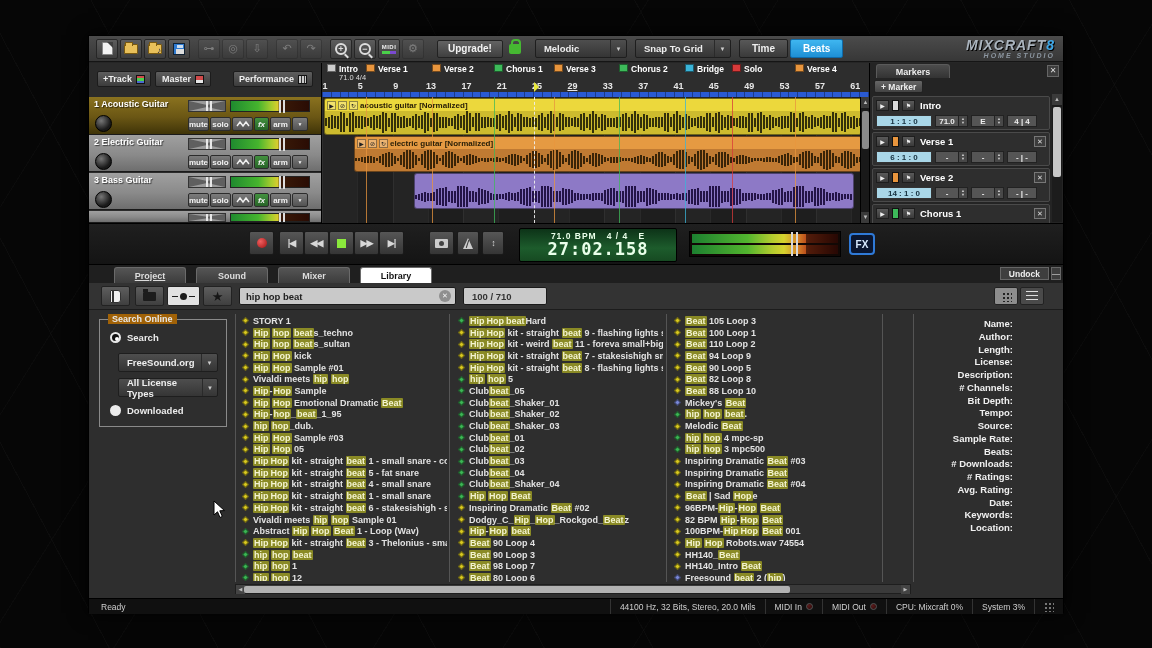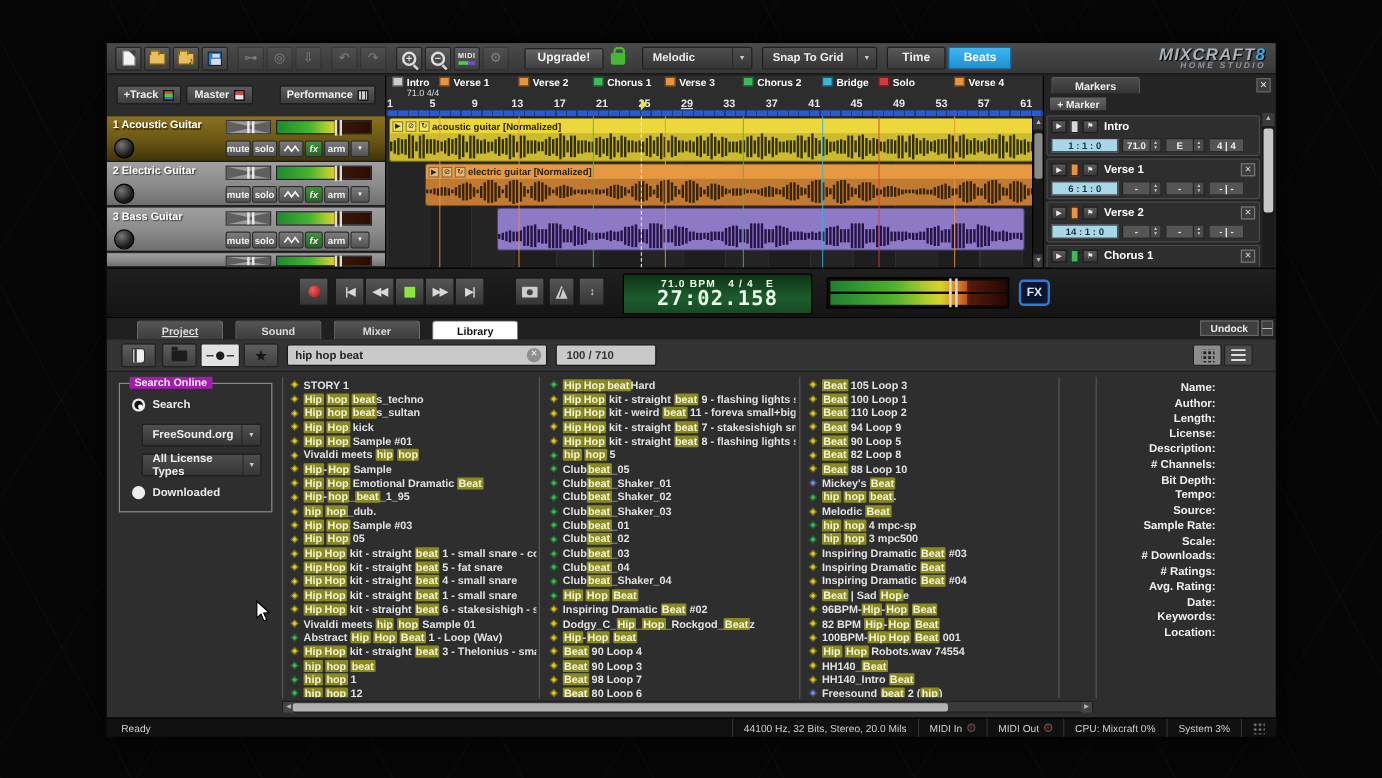--- a/index.html
+++ b/index.html
@@ -193,21 +193,21 @@
   .viewbtn{position:absolute;top:4px;width:24px;height:18px;border:1px solid #222;border-radius:2px;
     display:flex;align-items:center;justify-content:center;}
   .vb-grid{background:#8d8d8d;} .vb-list{background:#4a4a4a;}
   .ig-grid{width:11px;height:11px;
     background-image:radial-gradient(circle,#222 1.2px,transparent 1.3px);background-size:4px 4px;background-position:1px 1px;}
   .ig-list{width:12px;height:10px;
     background:repeating-linear-gradient(#ddd 0 1.5px,transparent 1.5px 4px);}
 
   .libbody{position:absolute;left:0;top:274px;width:974px;height:288px;background:#2e2e2e;}
   .sogroup{position:absolute;left:10px;top:9px;width:128px;height:108px;border:1px solid #8a8a8a;}
-  .sogroup .gt{position:absolute;left:8px;top:-6px;background:#a21caf;padding:0 4px;color:#e8e8e8;
+  .sogroup .gt{position:absolute;left:8px;top:-6px;background:#a16207;padding:0 4px;color:#e8e8e8;
     font-size:9px;font-weight:bold;}
   .radio{position:absolute;display:flex;align-items:center;gap:6px;color:#ececec;font-size:9.5px;font-weight:bold;}
   .rdot{width:11px;height:11px;border-radius:50%;background:#101010;border:2px solid #e8e8e8;position:relative;flex:none;}
   .rdot.sel:after{content:"";position:absolute;left:2.5px;top:2.5px;width:4px;height:4px;border-radius:50%;background:#fff;}
   .rdot.solid{background:#ececec;border-color:#ececec;}
   .sodd{position:absolute;left:18px;width:100px;height:19px;}
   .results-sep{position:absolute;top:4px;height:268px;width:1px;background:#555;}
   .col{position:absolute;top:5px;width:206px;height:266px;overflow:hidden;}
   .litem{height:11.7px;display:flex;align-items:center;white-space:nowrap;overflow:hidden;
     font-size:9px;font-weight:bold;color:#e2e2e2;}
@@ -1512,21 +1512,21 @@
           <div class="dlabel">Name:</div>
           <div class="dlabel">Author:</div>
           <div class="dlabel">Length:</div>
           <div class="dlabel">License:</div>
           <div class="dlabel">Description:</div>
           <div class="dlabel"># Channels:</div>
           <div class="dlabel">Bit Depth:</div>
           <div class="dlabel">Tempo:</div>
           <div class="dlabel">Source:</div>
           <div class="dlabel">Sample Rate:</div>
-          <div class="dlabel">Scale:</div>
+          <div class="dlabel">Beats:</div>
           <div class="dlabel"># Downloads:</div>
           <div class="dlabel"># Ratings:</div>
           <div class="dlabel">Avg. Rating:</div>
           <div class="dlabel">Date:</div>
           <div class="dlabel">Keywords:</div>
           <div class="dlabel">Location:</div>
         </div>
   </div>
 
   <div class="statusbar">

